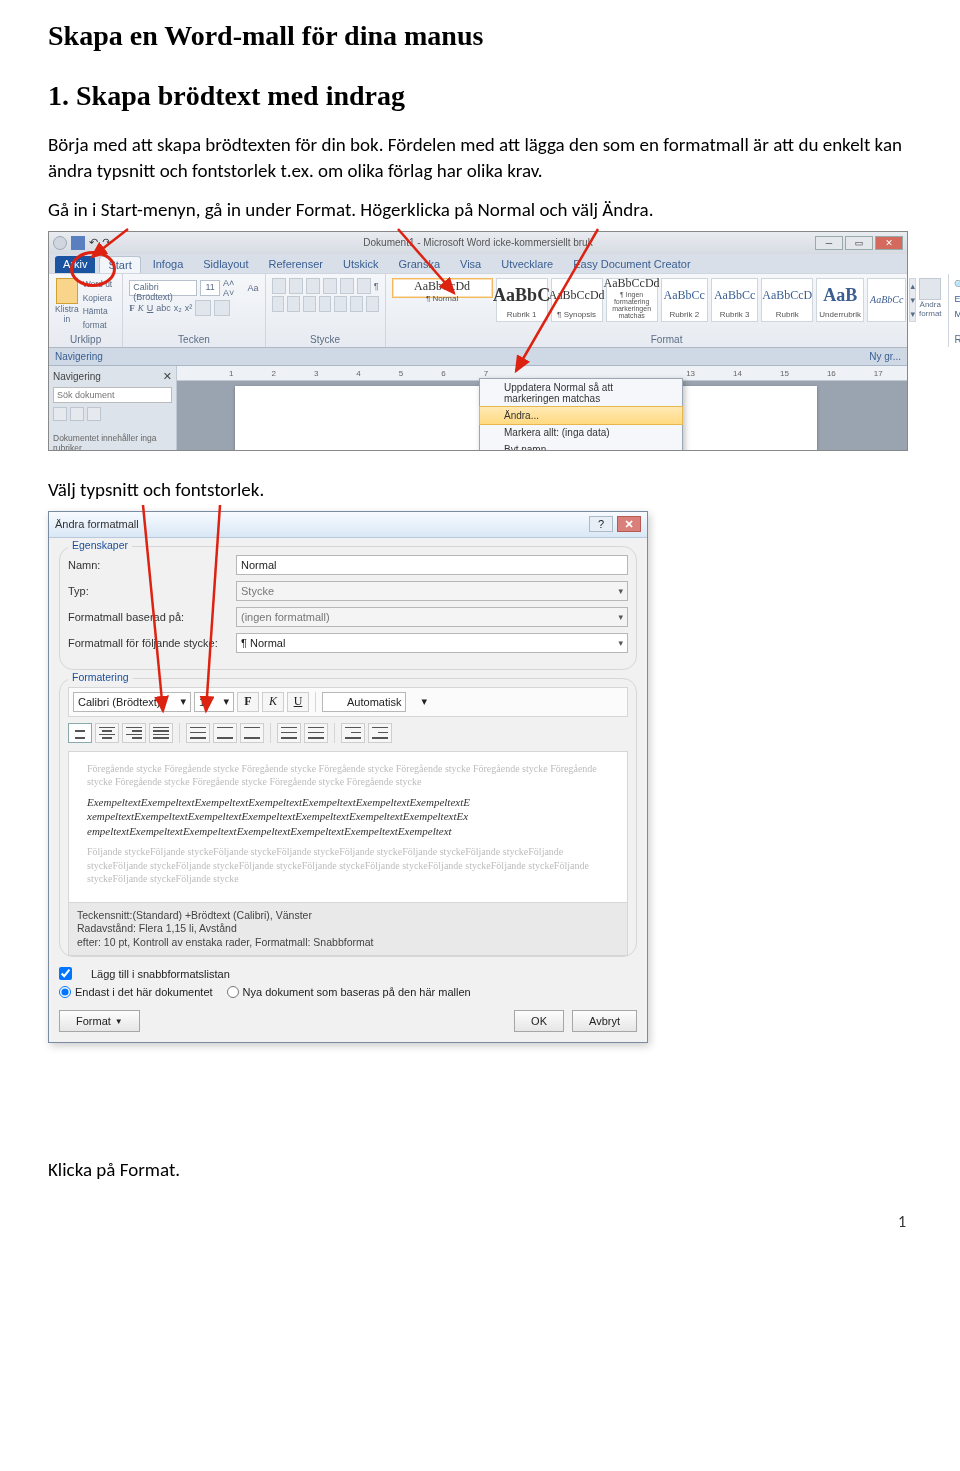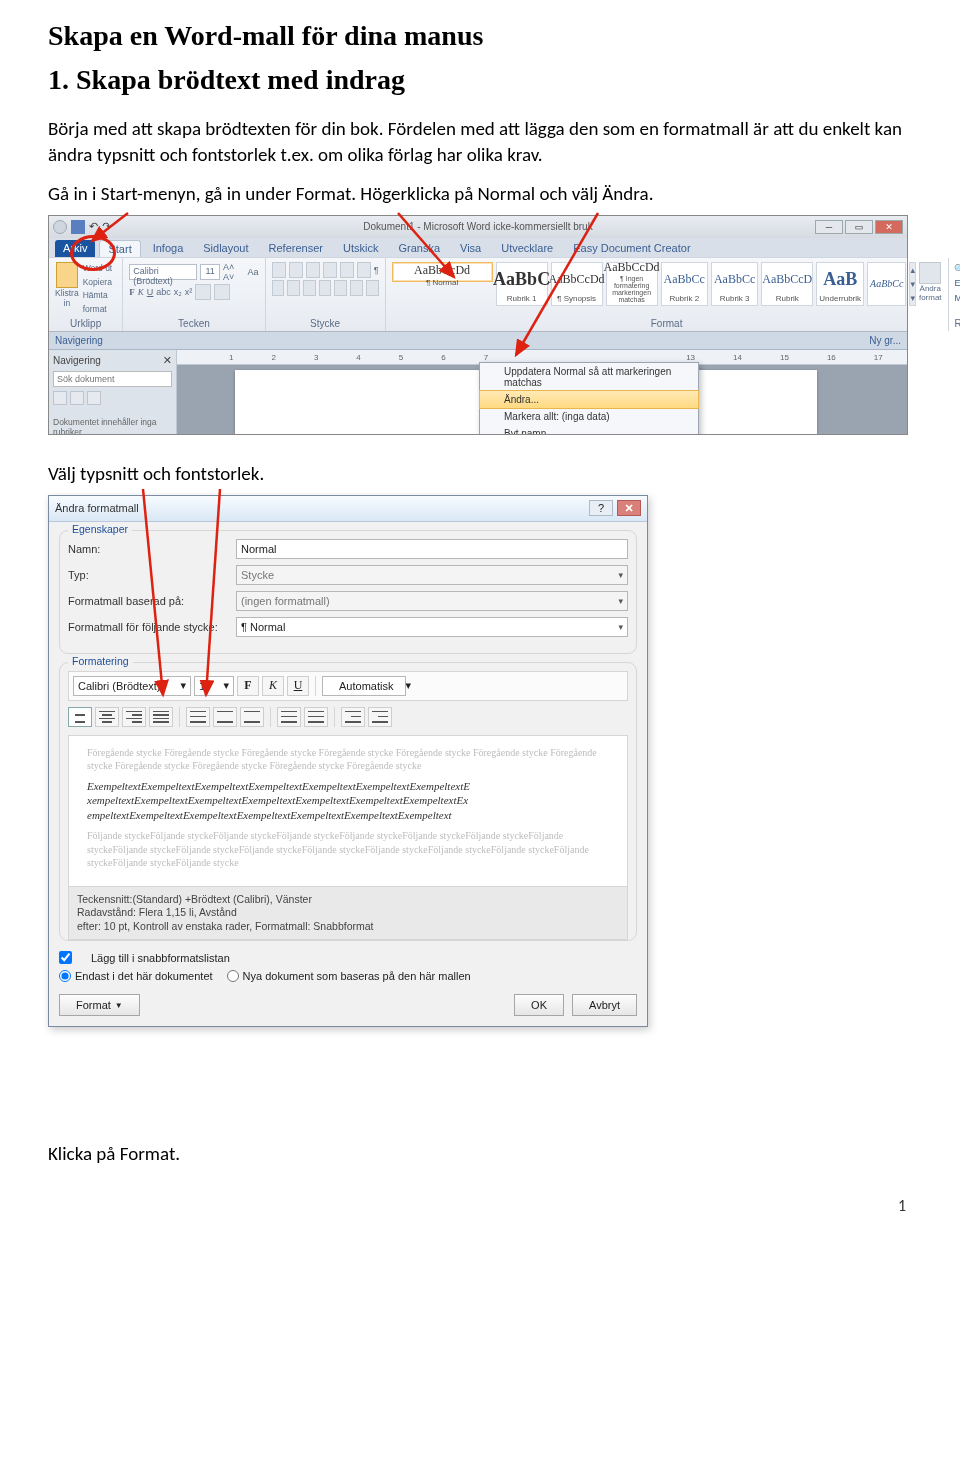--- a/index.html
+++ b/index.html
@@ -6,21 +6,21 @@
   body {
     font-family: "Times New Roman", serif;
     background: #fff;
     width: 960px;
     color: #000;
     padding: 20px 48px 20px 48px;
   }
   h1[data-name="doc-title"] {
     font-size: 28px;
     font-weight: bold;
-    margin-bottom: 12px;
+    margin-bottom: 28px;
   }
   h2[data-name="section-heading"] {
     font-size: 28px;
     font-weight: bold;
     margin-bottom: 20px;
   }
   p.body {
     font-family: Calibri, Arial, sans-serif;
     font-size: 19px;
     line-height: 1.35;
@@ -133,21 +133,21 @@
     position:absolute; left:128px; right:0; top:0; height:15px;
     background:#eef1f5; border-bottom:1px solid #c1cad4;
     font-size:8px; color:#666; padding-left:52px;
     display:flex; gap:38px; align-items:center;
   }
   .page {
     position:absolute; left:186px; top:20px; width:582px; height:64px;
     background:#fff; box-shadow:0 1px 3px rgba(0,0,0,.3);
   }
   .context-menu {
-    position:absolute; left:430px; top:12px; width:220px; background:#f5f7fa;
+    position:absolute; left:430px; top:12px; width:204px; background:#f5f7fa;
     border:1px solid #9aa6b4; box-shadow:2px 2px 6px rgba(0,0,0,.25);
     font-size:10px; color:#333;
     z-index:5;
   }
   .context-menu .mi { padding:3px 14px 3px 24px; }
   .context-menu .mi.hl { background:linear-gradient(#ffe9b5,#ffda82); border:1px solid #e7b74e; margin:-1px; position:relative;}
 
   
   .red-circle {
     position:absolute; border:3px solid #d21; border-radius:50%;
@@ -170,21 +170,21 @@
     height:26px; background:linear-gradient(#f7fbff,#d9e7f5);
     display:flex; align-items:center; justify-content:space-between;
     padding:0 6px; border-bottom:1px solid #b9c8db;
   }
   .dlg-titlebar .dt { font-size:11px; color:#333;}
   .dlg-titlebar .wbtns{ display:flex; gap:4px;}
   .dlg-titlebar .wb{ width:24px; height:16px; border:1px solid #aeb9c6; background:#e8eef5; display:flex; align-items:center; justify-content:center; font-size:11px;}
   .dlg-titlebar .wb.cls{ background:#d9807a; border-color:#b85a54; color:#fff; font-weight:bold;}
 
   .dlg-body { padding:8px 10px 10px 10px; position:relative;}
-  .grpbox { border:1px solid #d6d6d6; border-radius:9px; margin-bottom:8px; position:relative; padding:8px 8px 10px 8px;}
+  .grpbox { border:1px solid #d6d6d6; border-radius:14px; margin-bottom:8px; position:relative; padding:8px 8px 10px 8px;}
   .grpbox .glabel { position:absolute; top:-8px; left:8px; background:#f1f1f1; padding:0 4px; font-size:10.5px; color:#1b4e9b;}
   .form-row { display:flex; align-items:center; margin-bottom:6px; }
   .form-row .lab { width:168px; font-size:11px; color:#333;}
   .form-row .ctrl { flex:1;}
   .sel {
     height:20px; width:100%; background:#fff; border:1px solid #b7b7b7;
     display:flex; align-items:center; justify-content:space-between; padding:0 4px; font-size:11px;
   }
   .sel.disabled { background:#f4f4f4; color:#777;}
   .sel .arrow{ font-size:9px; color:#555;}
@@ -193,21 +193,21 @@
     background:#fbfbfb; border:1px solid #d6d6d6; padding:4px; display:flex; align-items:center; gap:3px; flex-wrap:wrap;
   }
   .ft-combo{ height:20px; border:1px solid #b7b7b7; background:#fff; display:flex; align-items:center; justify-content:space-between; padding:0 4px; font-size:11px;}
   .ft-combo.font{ width:118px;}
   .ft-combo.size{ width:40px;}
   .ft-btn{ width:22px; height:20px; border:1px solid #cecece; background:#f6f6f6; display:flex; align-items:center; justify-content:center; font-family:"Times New Roman",serif; font-size:12px;}
   .ft-btn.B{ font-weight:bold;}
   .ft-btn.I{ font-style:italic;}
   .ft-btn.U{ text-decoration:underline;}
   .vsep{ width:1px; height:20px; background:#d6d6d6; margin:0 3px;}
-  .ft-color{ width:84px; height:20px; border:1px solid #b7b7b7; background:#fff; display:flex; align-items:center; gap:12px; padding:0 4px; font-size:11px;}
+  .ft-color{ width:84px; height:20px; border:1px solid #b7b7b7; background:#fff; display:flex; align-items:center; gap:20px; padding:0 4px; font-size:11px;}
   .ft-color .sw{ width:12px; height:12px; background:#000;}
   .ft-alignrow{ display:flex; gap:3px; margin-top:6px;}
   .ft-ic { width:24px; height:20px; border:1px solid #cecece; background:#f6f6f6; padding:3px; display:flex; flex-direction:column; justify-content:space-between;}
   .ft-ic .ln{ height:1.5px; background:#555;}
   .ft-ic .ln.sh{ width:60%;}
   .ft-ic.sel{ background:#fff; border-color:#8aa;}
   .preview-box {
     background:#fff; border:1px solid #d6d6d6; margin-top:8px; height:152px; padding:10px 18px; overflow:hidden;
   }
   .pv-para { font-family:"Times New Roman",serif; color:#bcbcbc; font-size:10px; line-height:1.35; margin-bottom:6px;}

